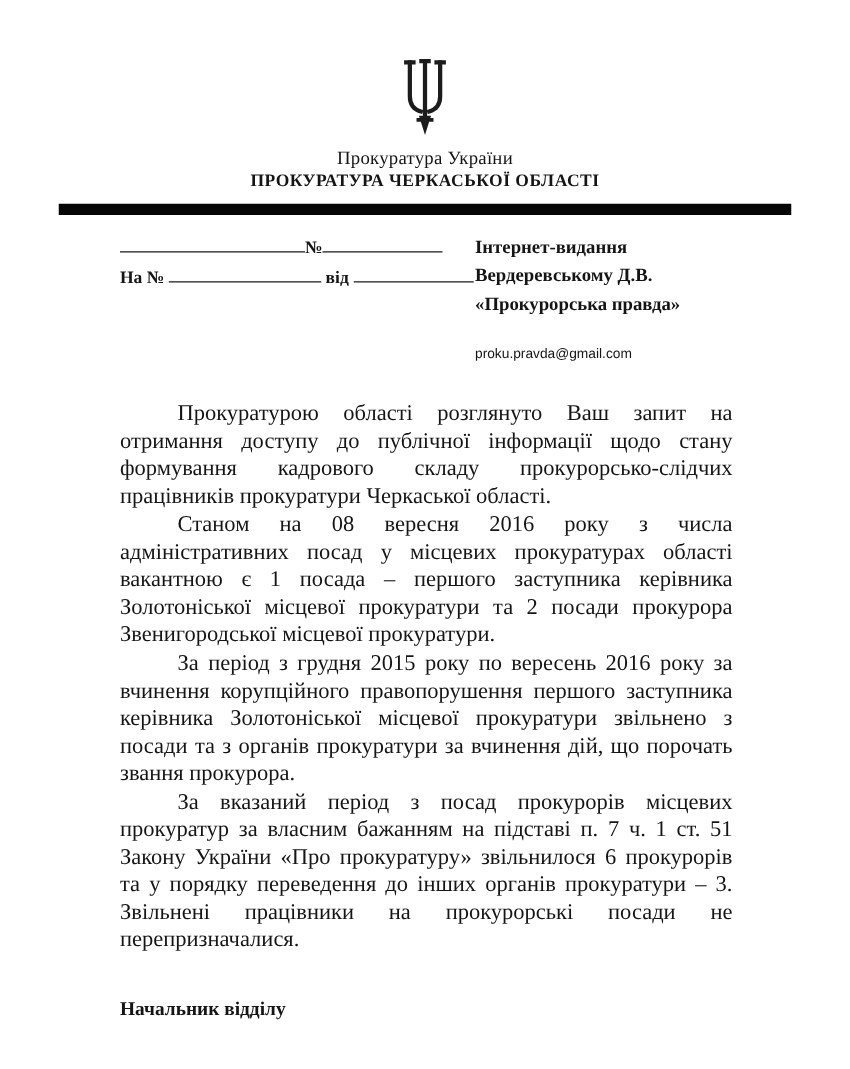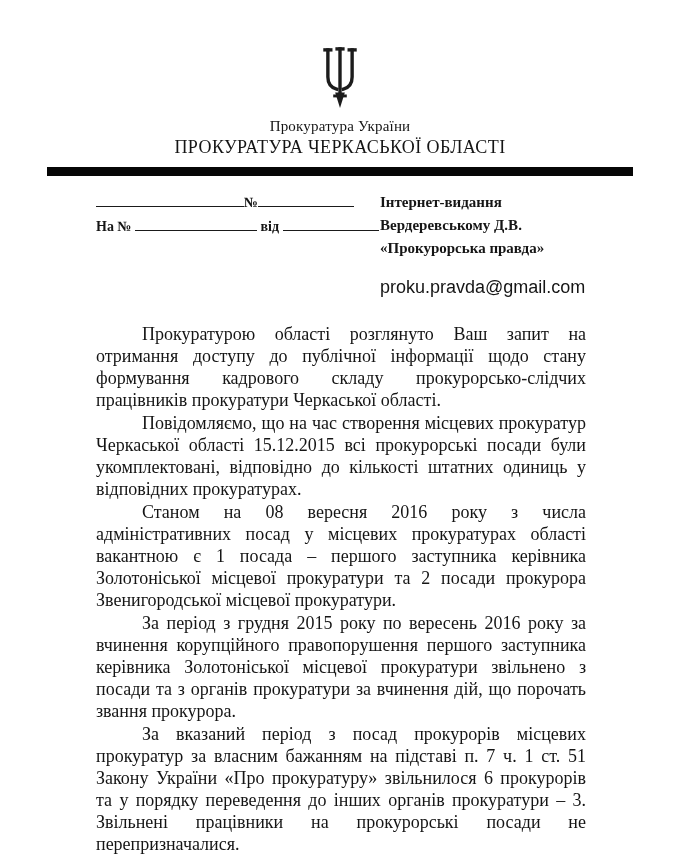--- a/index.html
+++ b/index.html
@@ -10,21 +10,21 @@
     color: #151515;
     font-family: "Liberation Serif", "DejaVu Serif", serif;
     overflow: hidden;
   }
   .page { position: relative; width: 680px; height: 670px; }
 
   
   .letterhead { text-align: center; padding-top: 46px; }
   .emblem-wrap { display: flex; justify-content: center; margin-bottom: 4px; }
   .org-parent { font-size: 15px; letter-spacing: .2px; }
-  .org-name   { font-size: 18px; font-weight: normal; letter-spacing: .4px; margin-top: 2px; }
+  .org-name   { font-size: 14px; font-weight: bold; letter-spacing: .4px; margin-top: 2px; }
   .org-address{ font-size: 12px; font-weight: bold; margin-top: 4px; }
   .org-address .addr-gap { display: inline-block; width: 58px; }
 
   .rule-bar {
     height: 9px;
     background: #060606;
     margin: 9px 47px 0 47px;
   }
 
   
@@ -41,21 +41,21 @@
     display: inline-block;
     border-bottom: 1.4px solid #1a1a1a;
     height: 13px;
     vertical-align: baseline;
   }
   .bl-w150 { width: 148px; }
   .bl-w95  { width: 96px; }
   .bl-w120 { width: 122px; }
 
   .recipient-block { width: 206px; font-size: 15px; font-weight: bold; line-height: 23px; }
-  .recipient-email { font-weight: normal; font-size: 18px; margin-top: 16px; font-family: "Liberation Sans", sans-serif; }
+  .recipient-email { font-weight: normal; font-size: 11px; margin-top: 16px; font-family: "Liberation Sans", sans-serif; }
 
   
   .body-text { margin-top: 24px; }
   .body-text p {
     margin: 0 0 1px 0;
     font-size: 18px;
     line-height: 22px;
     text-align: justify;
     text-indent: 46px;
     font-family: Liberation Serif, serif;
@@ -115,21 +115,20 @@
         <div>Інтернет-видання</div>
         <div>Вердеревському Д.В.</div>
         <div>«Прокурорська правда»</div>
         <div class="recipient-email">proku.pravda@gmail.com</div>
       </div>
 
     </div>
 
     <div class="body-text">
       <p>Прокуратурою області розглянуто Ваш запит на отримання доступу до публічної інформації щодо стану формування кадрового складу прокурорсько-слідчих працівників прокуратури Черкаської області.</p>
-      <p>Повідомляємо, що на час створення місцевих прокуратур Черкаської області 15.12.2015 всі прокурорські посади були укомплектовані, відповідно до кількості штатних одиниць у відповідних прокуратурах.</p>
       <p>Станом на 08 вересня 2016 року з числа адміністративних посад у місцевих прокуратурах області вакантною є 1 посада – першого заступника керівника Золотоніської місцевої прокуратури та 2 посади прокурора Звенигородської місцевої прокуратури.</p>
       <p>За період з грудня 2015 року по вересень 2016 року за вчинення корупційного правопорушення першого заступника керівника Золотоніської місцевої прокуратури звільнено з посади та з органів прокуратури за вчинення дій, що порочать звання прокурора.</p>
       <p>За вказаний період з посад прокурорів місцевих прокуратур за власним бажанням на підставі п. 7 ч. 1 ст. 51 Закону України «Про прокуратуру» звільнилося 6 прокурорів та у порядку переведення до інших органів прокуратури – 3. Звільнені працівники на прокурорські посади не перепризначалися.</p>
     </div>
 
     <div class="signature-row">
       <div class="signature-title">
         <div>Начальник відділу</div>
 
       </div>

